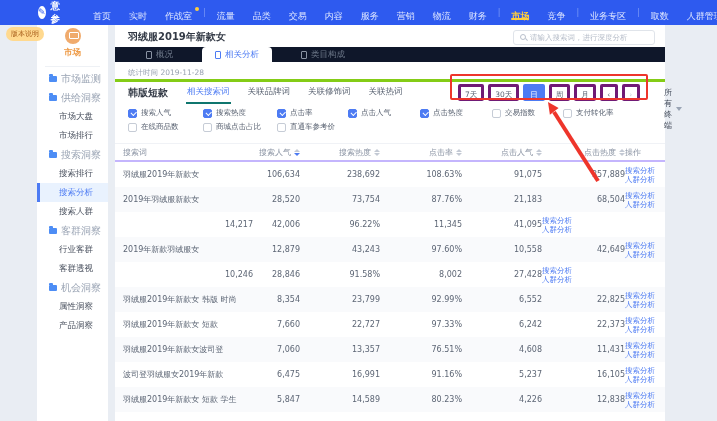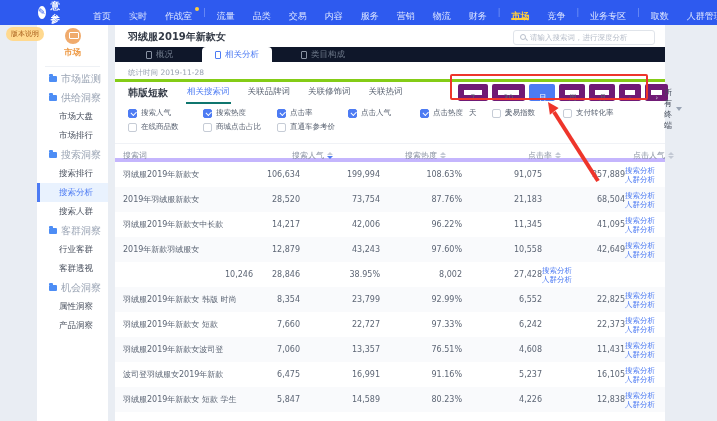--- a/index.html
+++ b/index.html
@@ -51,39 +51,39 @@
   .tab.active { background:#fff; color:#4d7bf3; border-radius:4px 4px 0 0; }
   .tab.active .doc { border-color:#4d7bf3; }
 
   .stat-line { height:20px; line-height:22px; padding-left:13px; font-size:7.5px; color:#98a1b0; border-bottom:3px solid #84cc16; }
 
   .toolbar { position:relative; height:21px; display:flex; align-items:center; padding-left:13px; }
   .section-title { font-size:10px; font-weight:bold; color:#333a46; margin-right:18px; }
   .subtab { font-size:8.5px; color:#5a6372; margin-right:16px; padding:4px 1px; cursor:pointer; }
   .subtab.active { color:#4d7bf3; border-bottom:2px solid #0f766e; }
   .range-group { position:absolute; left:343px; top:2px; display:flex; gap:4px; }
-  .rbtn { height:17px; min-width:18px; padding:0 4px; background:#fff; border:6px solid #701a75; border-radius:2px; font-size:7.5px; color:#5a6372; font-family:inherit; cursor:pointer; line-height:15px; }
+  .rbtn { height:17px; min-width:18px; padding:0 4px; background:#fff; border:3px solid #701a75; border-radius:2px; font-size:7.5px; color:#5a6372; font-family:inherit; cursor:pointer; line-height:15px; }
   .rbtn.active { background:#4d7bf3; border-color:#4d7bf3; color:#fff; }
   .rbtn.dis { color:#c3c9d4; }
   .terminal { position:absolute; left:549px; top:5px; display:flex; align-items:center; gap:4px; font-size:8px; color:#434b59; cursor:pointer; }
   .caret { width:0; height:0; border-left:3px solid transparent; border-right:3px solid transparent; border-top:4px solid #9aa4b4; }
 
   .filters { padding:3px 0 0 13px; }
   .filter-row { display:flex; height:14px; align-items:center; }
   .chk { display:flex; align-items:center; gap:4px; cursor:pointer; }
   .chk .box { width:9px; height:9px; border:1px solid #c6ccd6; border-radius:2px; background:#fff; position:relative; flex:0 0 auto; }
   .chk.checked .box { background:#4d7bf3; border-color:#4d7bf3; }
   .chk.checked .box::after { content:""; position:absolute; left:2px; top:1px; width:4px; height:2.5px; border-left:1.5px solid #fff; border-bottom:1.5px solid #fff; transform:rotate(-45deg); }
   .chk .txt { font-size:7.5px; color:#5a6372; }
   .fcol { flex:0 0 auto; }
   .fcol.c0{width:75px;} .fcol.c1{width:74px;} .fcol.c2{width:71px;} .fcol.c3{width:72px;} .fcol.c4{width:72px;} .fcol.c5{width:71px;}
 
   .table { margin-top:9px; border-top:1px solid #f0f2f6; }
   .trow { display:grid; grid-template-columns:130px 47px 80px 82px 80px 83px auto; align-items:center; padding:0 6px 0 8px; }
-  .thead { height:18px; border-bottom:4px solid #c4b5fd;gap:33px; }
+  .thead { height:18px; border-bottom:2px solid #c4b5fd; }
   .thead .hcell { font-size:8px; color:#8a93a3; }
   .tbody .trow { height:25px; font-size:8px; color:#5d6675; }
   .tbody .trow:nth-child(even) { background:#f9fafc; }
   .num { text-align:right; }
   .hcell.num { display:flex; justify-content:flex-end; align-items:center; gap:3px; }
   .sorter { display:flex; flex-direction:column; gap:1px; }
   .sorter i { display:block; width:0; height:0; border-left:3px solid transparent; border-right:3px solid transparent; }
   .sorter .up { border-bottom:3px solid #c3c9d4; }
   .sorter .dn { border-top:3px solid #c3c9d4; }
   .sorter .dn.on { border-top-color:#4d7bf3; }
@@ -327,21 +327,21 @@
               <i class="up"></i>
               <i class="dn"></i>
             </span>
           </div>
           <div class="hcell opcell"><span>操作</span></div>
         </div>
       <div class="tbody">
           <div class="trow">
             <div class="word">羽绒服2019年新款女</div>
             <div class="num">106,634</div>
-            <div class="num">199,994</div>
+            <div class="num">238,692</div>
             <div class="num">108.63%</div>
             <div class="num">91,075</div>
             <div class="num">357,889</div>
             <div class="opcell">
               <a>搜索分析</a>
               <a>人群分析</a>
             </div>
           </div>
           <div class="trow">
             <div class="word">2019年羽绒服新款女</div>
@@ -349,21 +349,20 @@
             <div class="num">73,754</div>
             <div class="num">87.76%</div>
             <div class="num">21,183</div>
             <div class="num">68,504</div>
             <div class="opcell">
               <a>搜索分析</a>
               <a>人群分析</a>
             </div>
           </div>
           <div class="trow">
-            <div class="word">羽绒服2019年新款女中长款</div>
             <div class="num">14,217</div>
             <div class="num">42,006</div>
             <div class="num">96.22%</div>
             <div class="num">11,345</div>
             <div class="num">41,095</div>
             <div class="opcell">
               <a>搜索分析</a>
               <a>人群分析</a>
             </div>
           </div>
@@ -375,21 +374,21 @@
             <div class="num">10,558</div>
             <div class="num">42,649</div>
             <div class="opcell">
               <a>搜索分析</a>
               <a>人群分析</a>
             </div>
           </div>
           <div class="trow">
             <div class="num">10,246</div>
             <div class="num">28,846</div>
-            <div class="num">38.95%</div>
+            <div class="num">91.58%</div>
             <div class="num">8,002</div>
             <div class="num">27,428</div>
             <div class="opcell">
               <a>搜索分析</a>
               <a>人群分析</a>
             </div>
           </div>
           <div class="trow">
             <div class="word">羽绒服2019年新款女 韩版 时尚</div>
             <div class="num">8,354</div>

